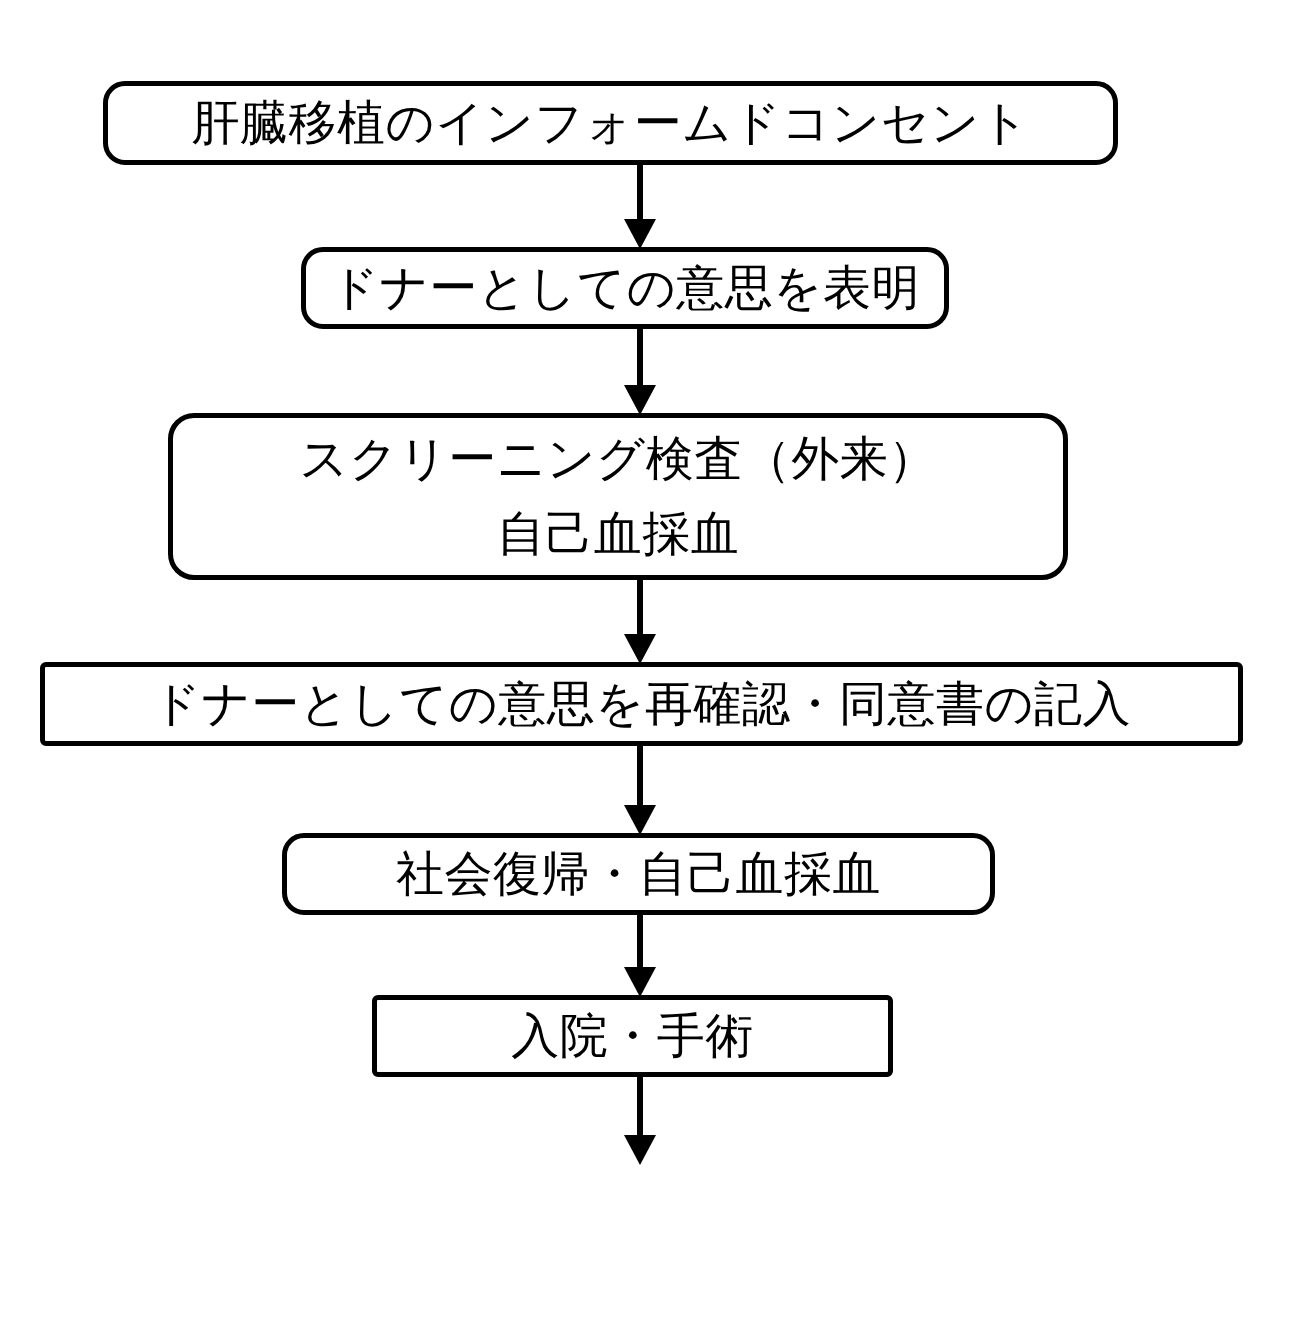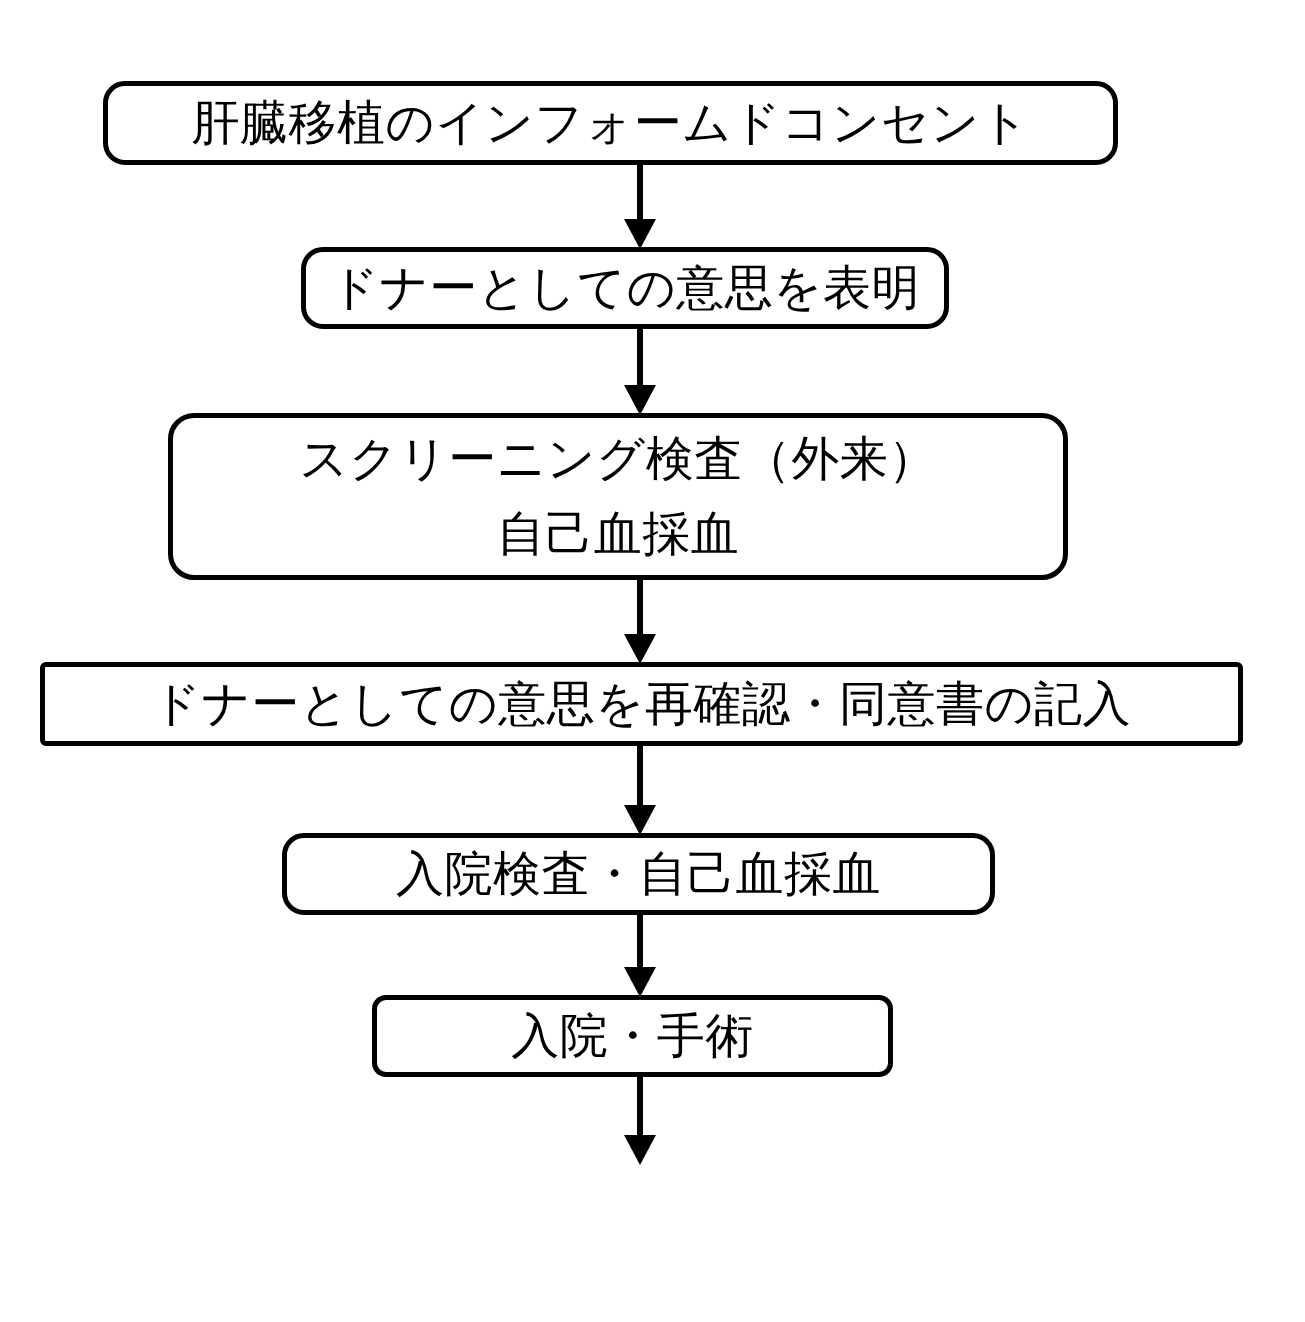--- a/index.html
+++ b/index.html
@@ -106,21 +106,21 @@
   <div class="flow-node two-line" style="left:168px; top:413px; width:900px; height:167px; border-radius:26px;">
     <span class="node-line">スクリーニング検査（外来）</span>
     <span class="node-line">自己血採血</span>
   </div>
 
   <div class="flow-node" style="left:40px; top:662px; width:1203px; height:84px; border-radius:6px;">
     <span class="node-line">ドナーとしての意思を再確認・同意書の記入</span>
   </div>
 
   <div class="flow-node" style="left:282px; top:833px; width:713px; height:82px; border-radius:22px;">
-    <span class="node-line">入院検査・自己血採血</span>
+    <span class="node-line">社会復帰・自己血採血</span>
   </div>
 
-  <div class="flow-node" style="left:372px; top:995px; width:521px; height:82px; border-radius:14px;justify-content:center;">
+  <div class="flow-node" style="left:372px; top:995px; width:521px; height:82px; border-radius:6px;justify-content:center;">
     <span class="node-line">入院・手術</span>
   </div>
 
 
 </div>
 
 </body></html>

